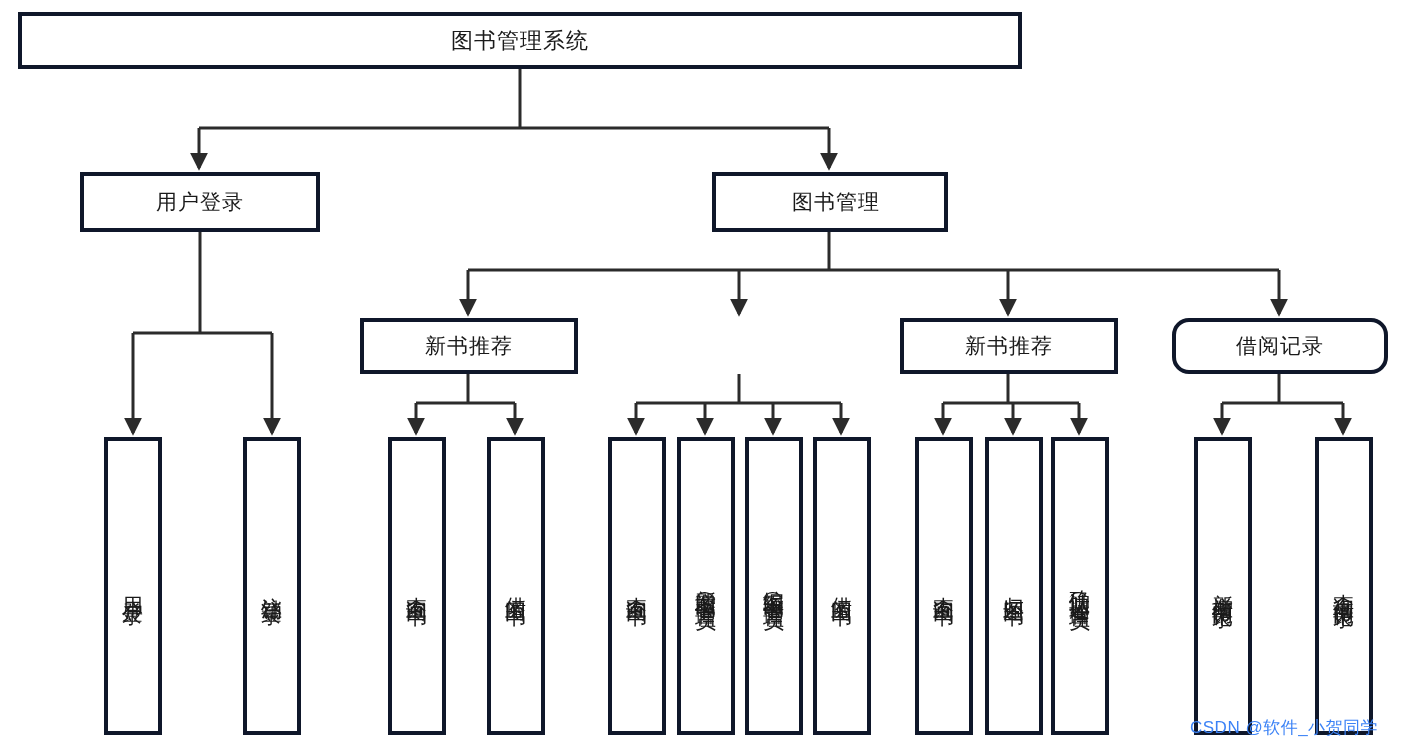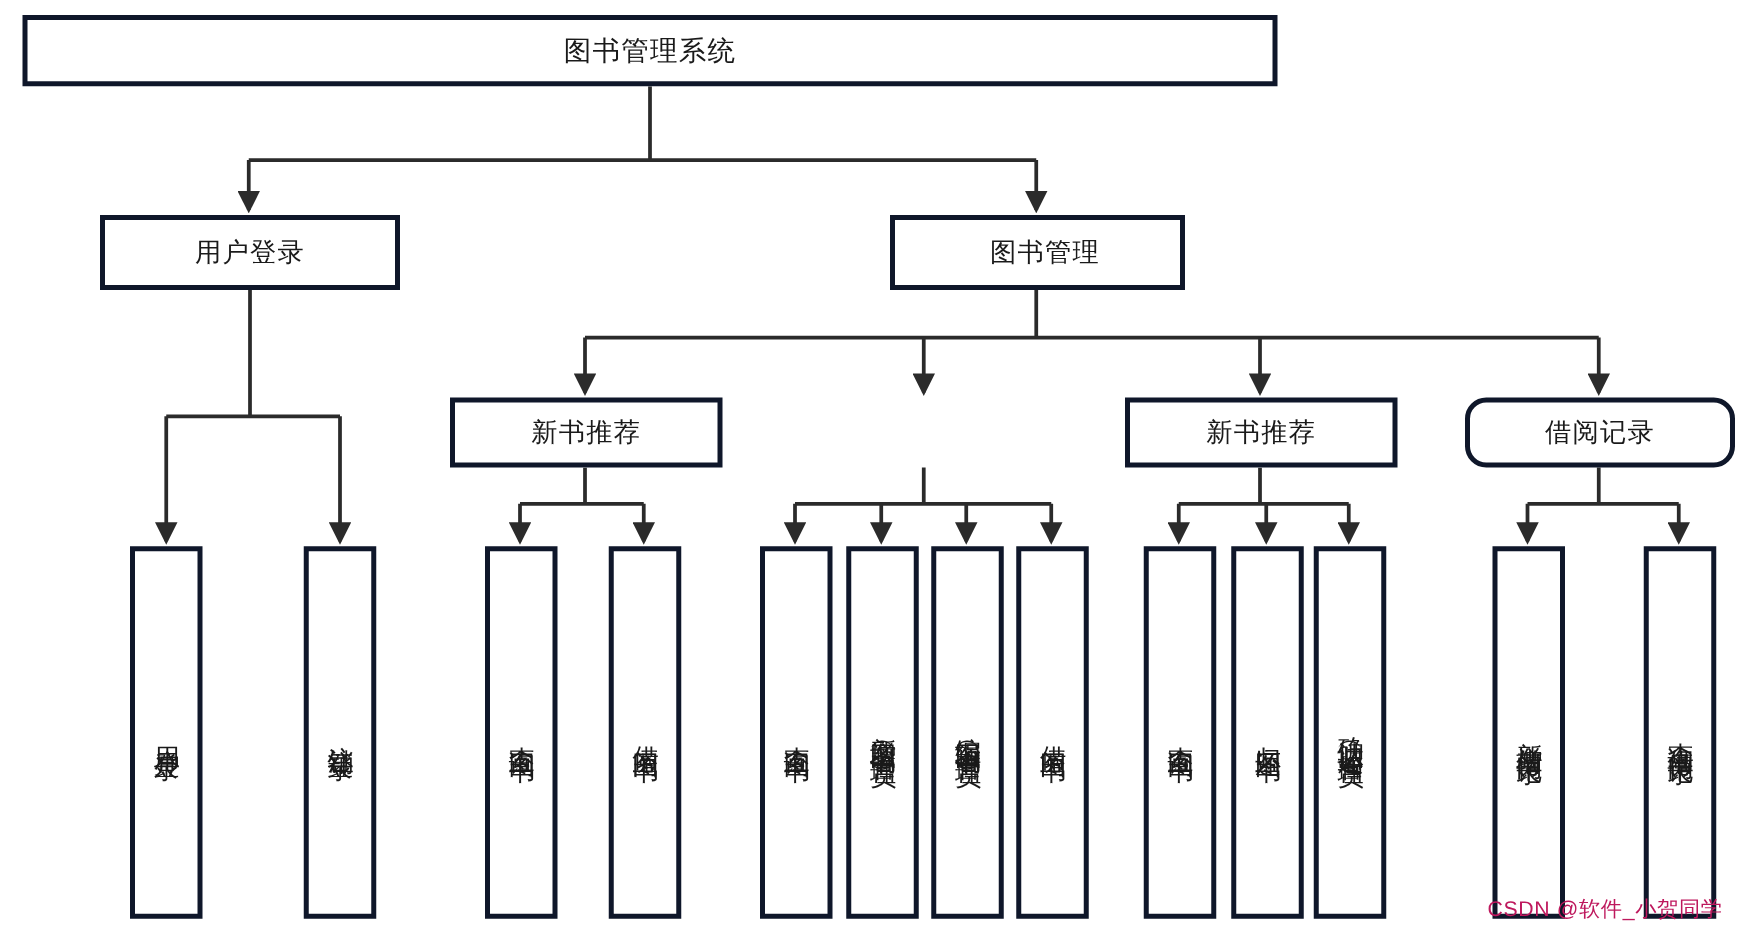--- a/index.html
+++ b/index.html
@@ -52,21 +52,21 @@
     line-height: 1;
   }
   .node.vert .vtext {
     writing-mode: vertical-rl;
     text-orientation: upright;
     white-space: nowrap;
   }
   .watermark {
     position: absolute;
     font-size: 17px;
-    color: #be185d;
+    color: #3b82f6;
     white-space: nowrap;
     letter-spacing: 0.5px;
   }
 </style>
 </head>
 <body>
 
 <div id="canvas">
 
   <svg id="edges" viewBox="0 0 1405 747" xmlns="http://www.w3.org/2000/svg">

